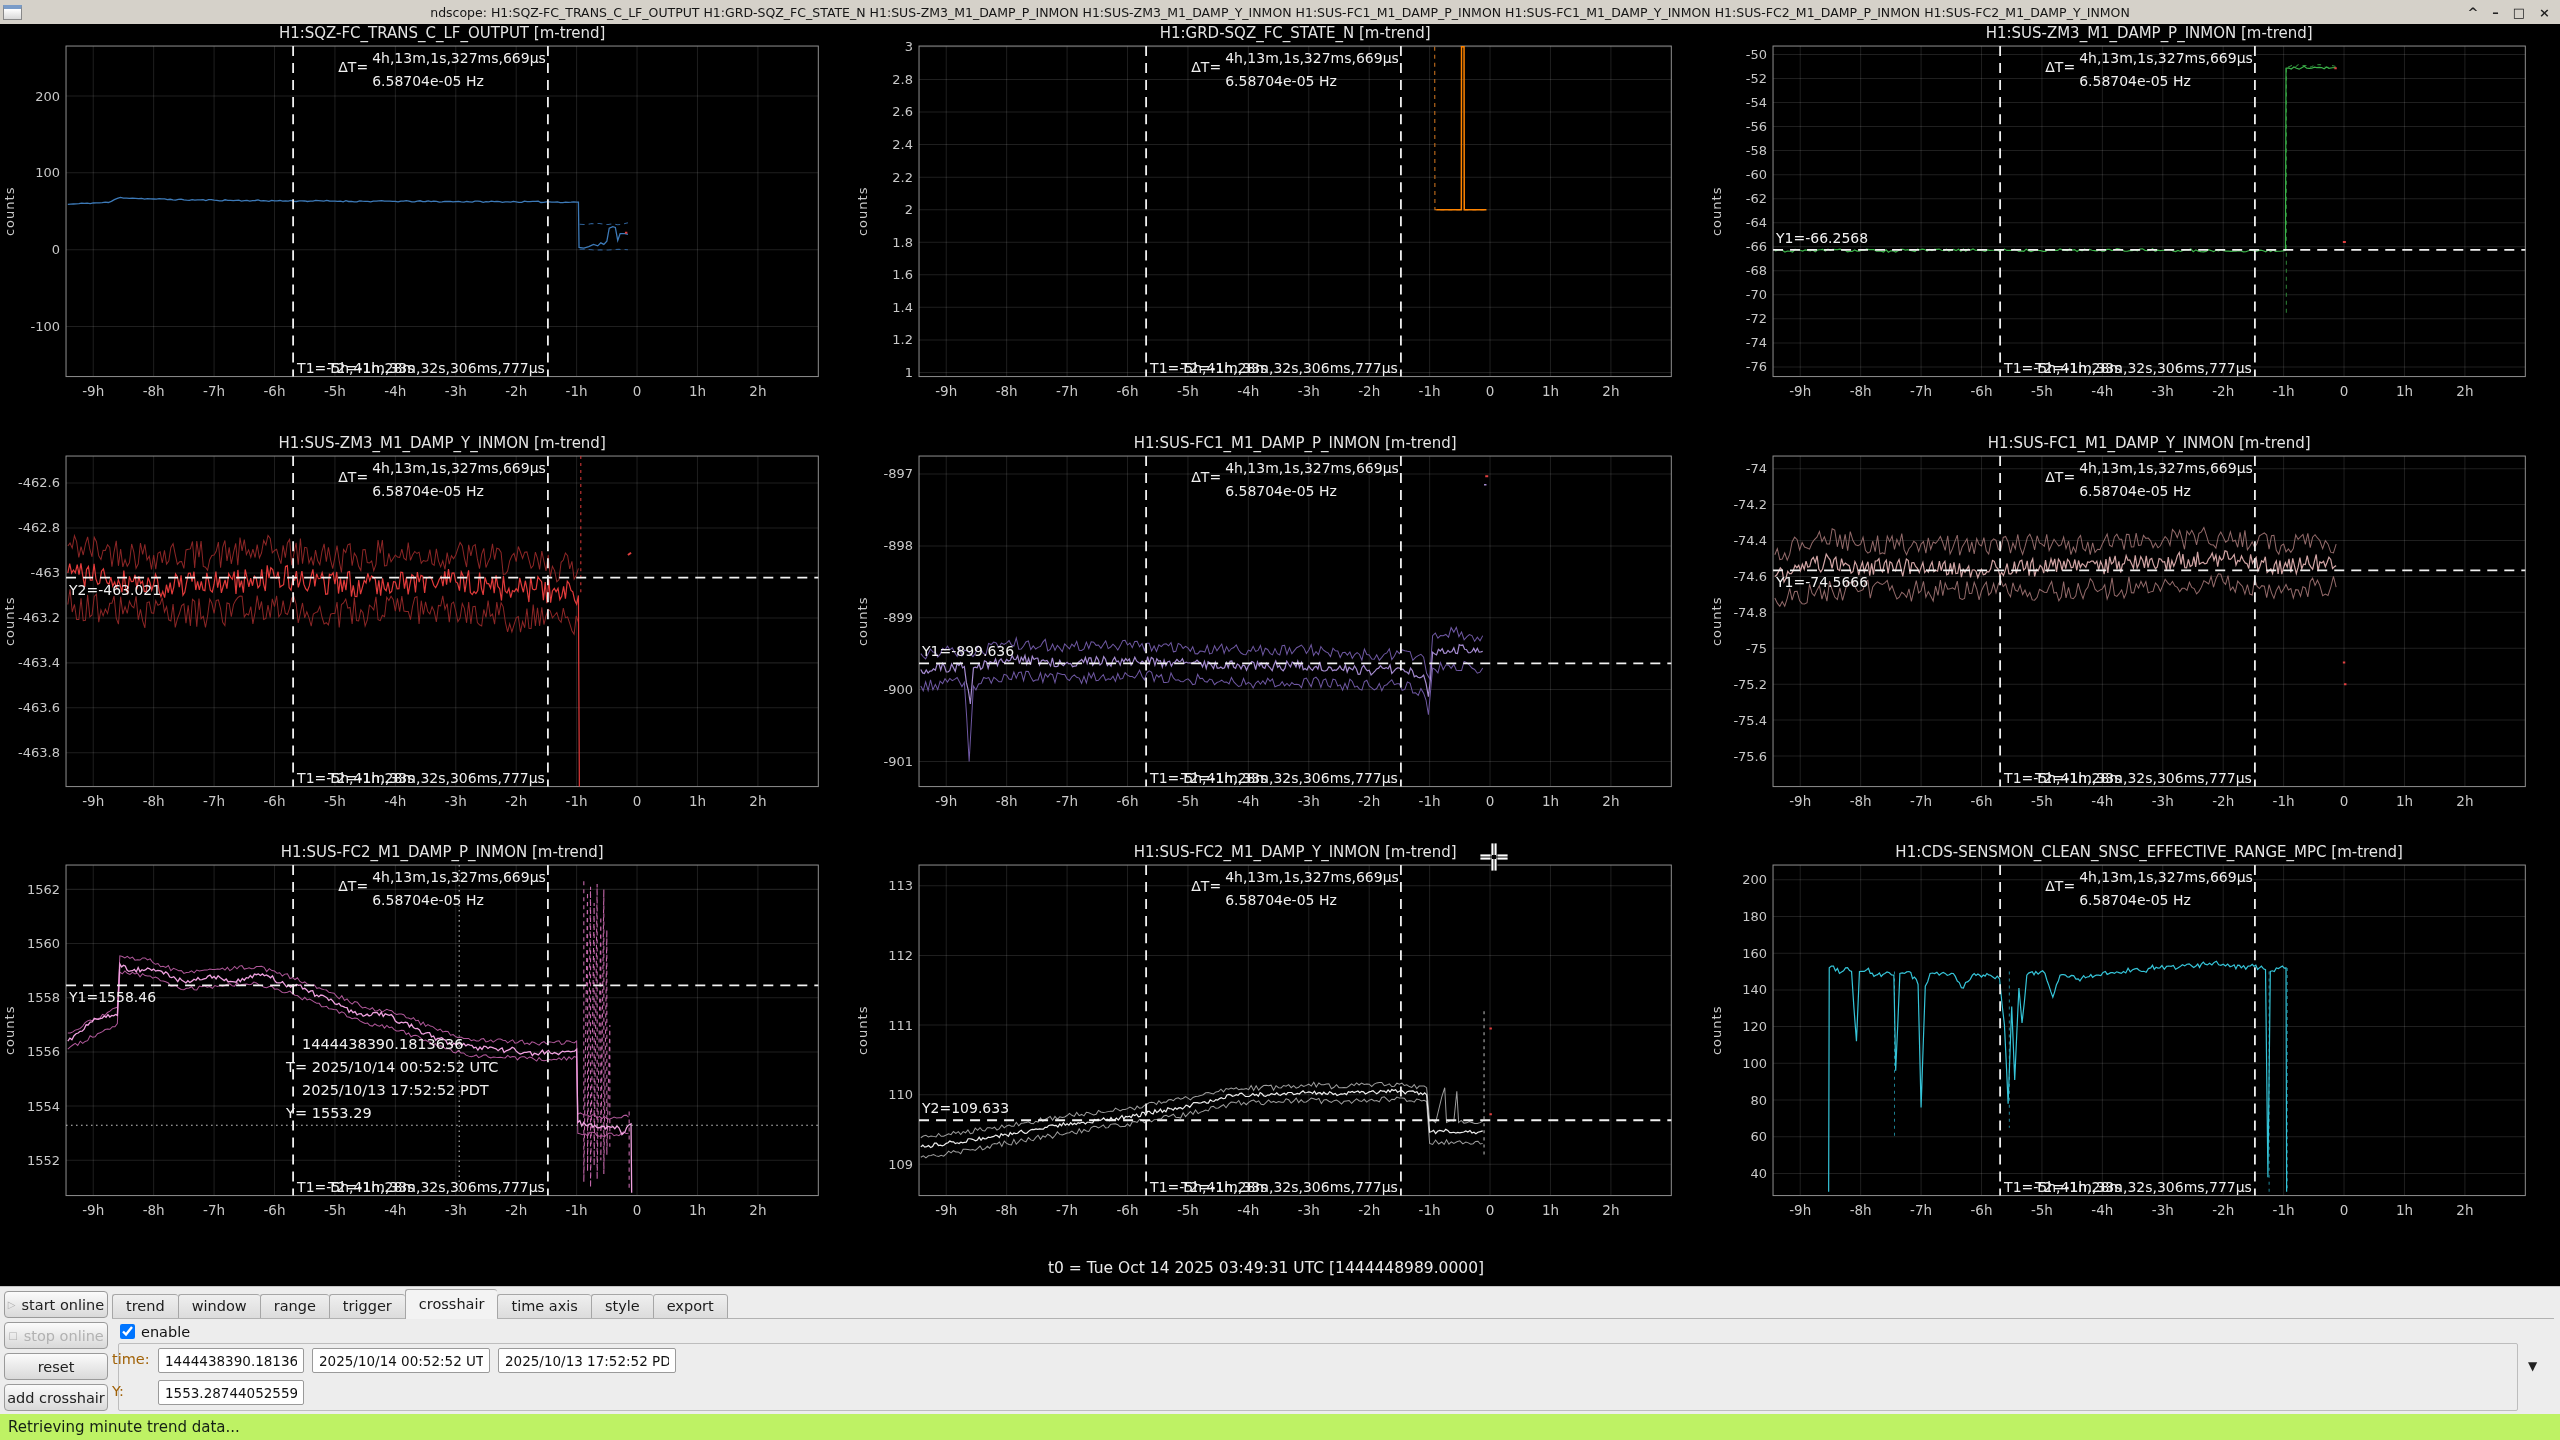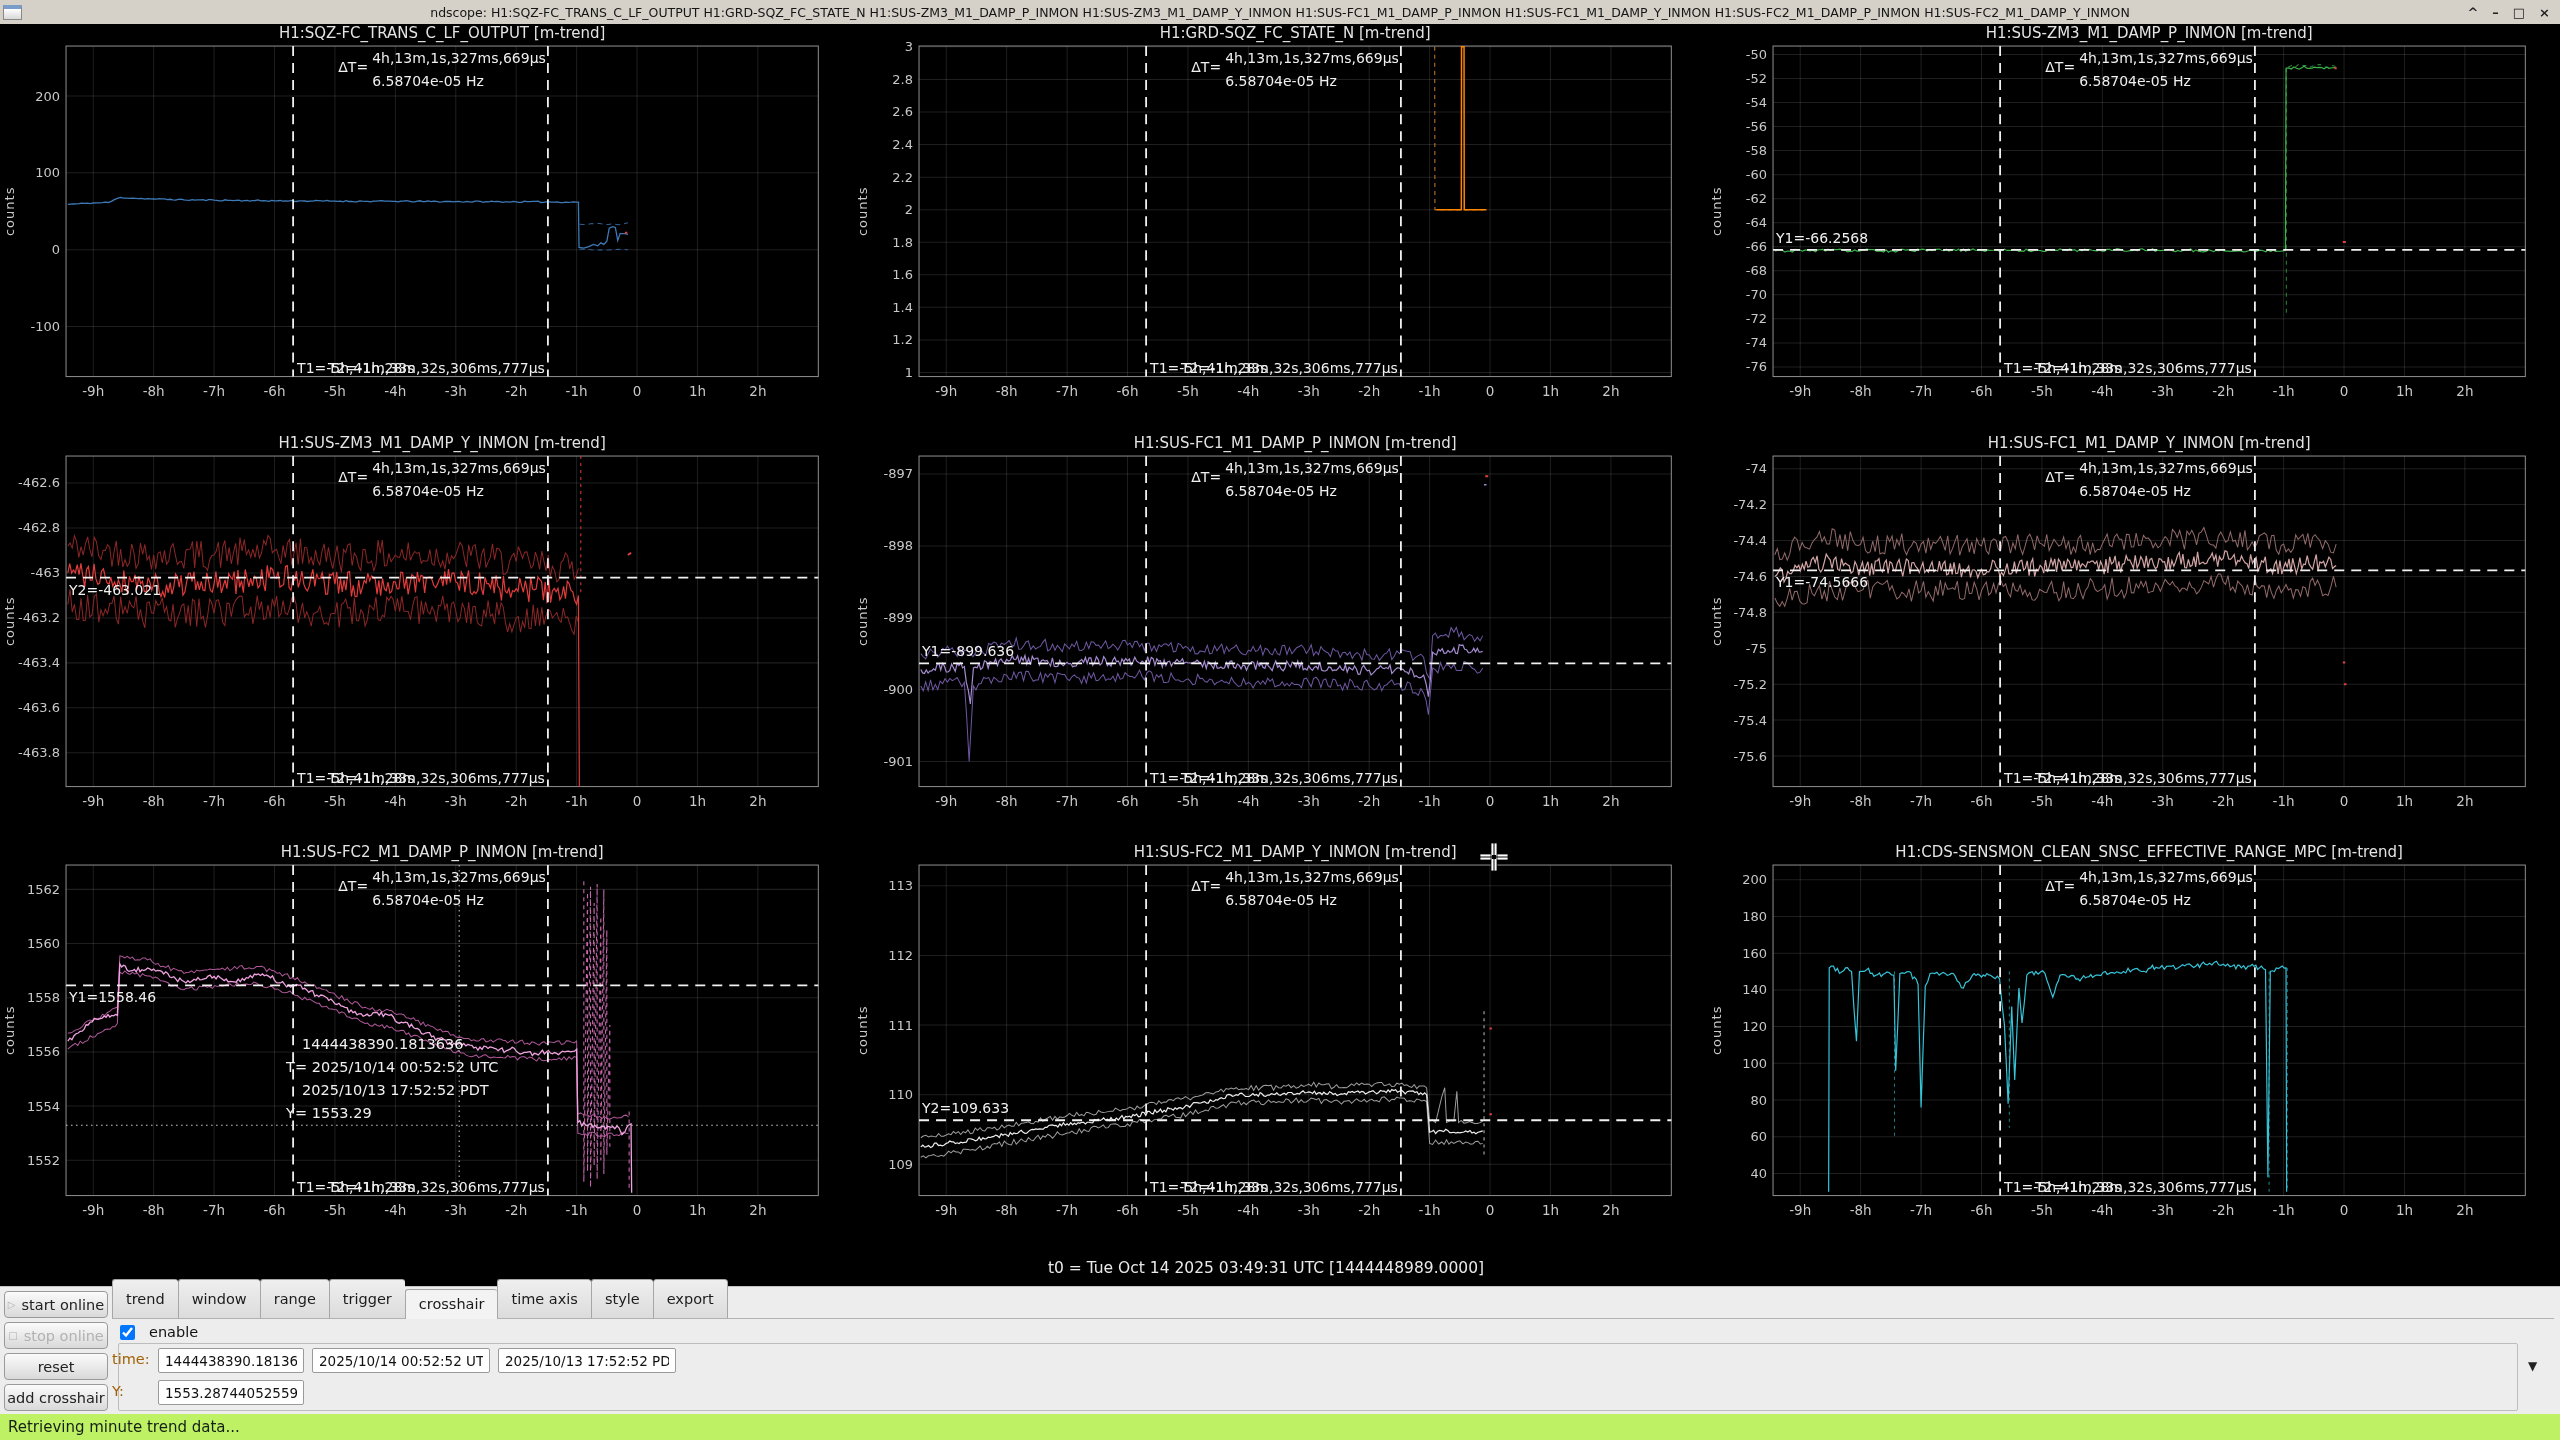--- a/index.html
+++ b/index.html
@@ -14,25 +14,25 @@
   .plots{position:absolute;top:24px;left:0;width:2560px;height:1229px;display:grid;grid-template-columns:repeat(3,1fr);grid-template-rows:repeat(3,1fr);background:#000;}
   .plot-cell{position:relative;}
   .plot-cell svg{width:100%;height:100%;display:block;font-family:"DejaVu Sans",sans-serif;}
   .t0line{position:absolute;top:1253px;left:0;width:2532px;height:33px;color:#eaeaea;font-size:15.5px;text-align:center;line-height:30px;}
   
   .panel{position:absolute;top:1286px;left:0;width:2560px;height:128px;background:#ededed;border-top:1px solid #c4c4c4;}
   .side-btn{position:absolute;left:4px;width:104px;height:27px;box-sizing:border-box;background:linear-gradient(#fbfbfb,#d9d9d9);border:1px solid #9a9a9a;border-radius:4px;font-size:14.5px;color:#222;display:flex;align-items:center;justify-content:center;gap:6px;white-space:nowrap;}
   .side-btn.disabled{color:#b2b2b2;}
   .btn-icon{font-size:10px;color:#b0b0b0;line-height:1;}
   .tabstrip{position:absolute;left:112px;top:5px;height:27px;display:flex;align-items:flex-end;}
-  .tab{box-sizing:border-box;height:40px;padding:3px 13px 4px;font-size:14.5px;color:#1c1c1c;background:linear-gradient(#efefef,#dcdcdc);border:1px solid #a6a6a6;border-right:none;display:flex;align-items:center;border-radius:3px 3px 0 0;}
+  .tab{box-sizing:border-box;height:25px;padding:3px 13px 4px;font-size:14.5px;color:#1c1c1c;background:linear-gradient(#efefef,#dcdcdc);border:1px solid #a6a6a6;border-right:none;display:flex;align-items:center;border-radius:3px 3px 0 0;}
   .tab:last-child{border-right:1px solid #a6a6a6;}
   .tab.active{height:30px;background:#f3f3f3;position:relative;z-index:2;border-bottom:none;margin-top:47px;}
   .pane-line{position:absolute;left:112px;right:6px;top:31px;border-top:1px solid #b2b2b2;}
-  .enable-row{position:absolute;left:120px;top:37px;display:flex;align-items:flex-end;gap:14px;font-size:14.5px;color:#111;}
+  .enable-row{position:absolute;left:120px;top:37px;display:flex;align-items:flex-start;gap:6px;font-size:14.5px;color:#111;}
   .enable-row input{width:15px;height:15px;margin:0;}
   .inner-frame{position:absolute;left:118px;top:56px;width:2398px;height:66px;border:1px solid #bdbdbd;border-radius:2px;background:#ededed;}
   .fld-label{position:absolute;width:40px;text-align:left;font-size:14.5px;color:#a16207;}
   .fld{position:absolute;box-sizing:border-box;height:25px;border:1px solid #9a9a9a;background:#fff;font-family:"DejaVu Sans",sans-serif;font-size:13.5px;color:#111;padding:2px 6px;border-radius:2px;}
   .overflow-arrow{position:absolute;left:2528px;top:72px;font-size:12px;color:#222;}
   
   .status{position:absolute;top:1414px;left:0;width:2560px;height:38px;background:#bef264;color:#152015;font-size:15px;line-height:26px;padding-left:8px;box-sizing:border-box;}
   
   .cursor-overlay{position:absolute;left:1480px;top:843px;z-index:50;}
 </style>

